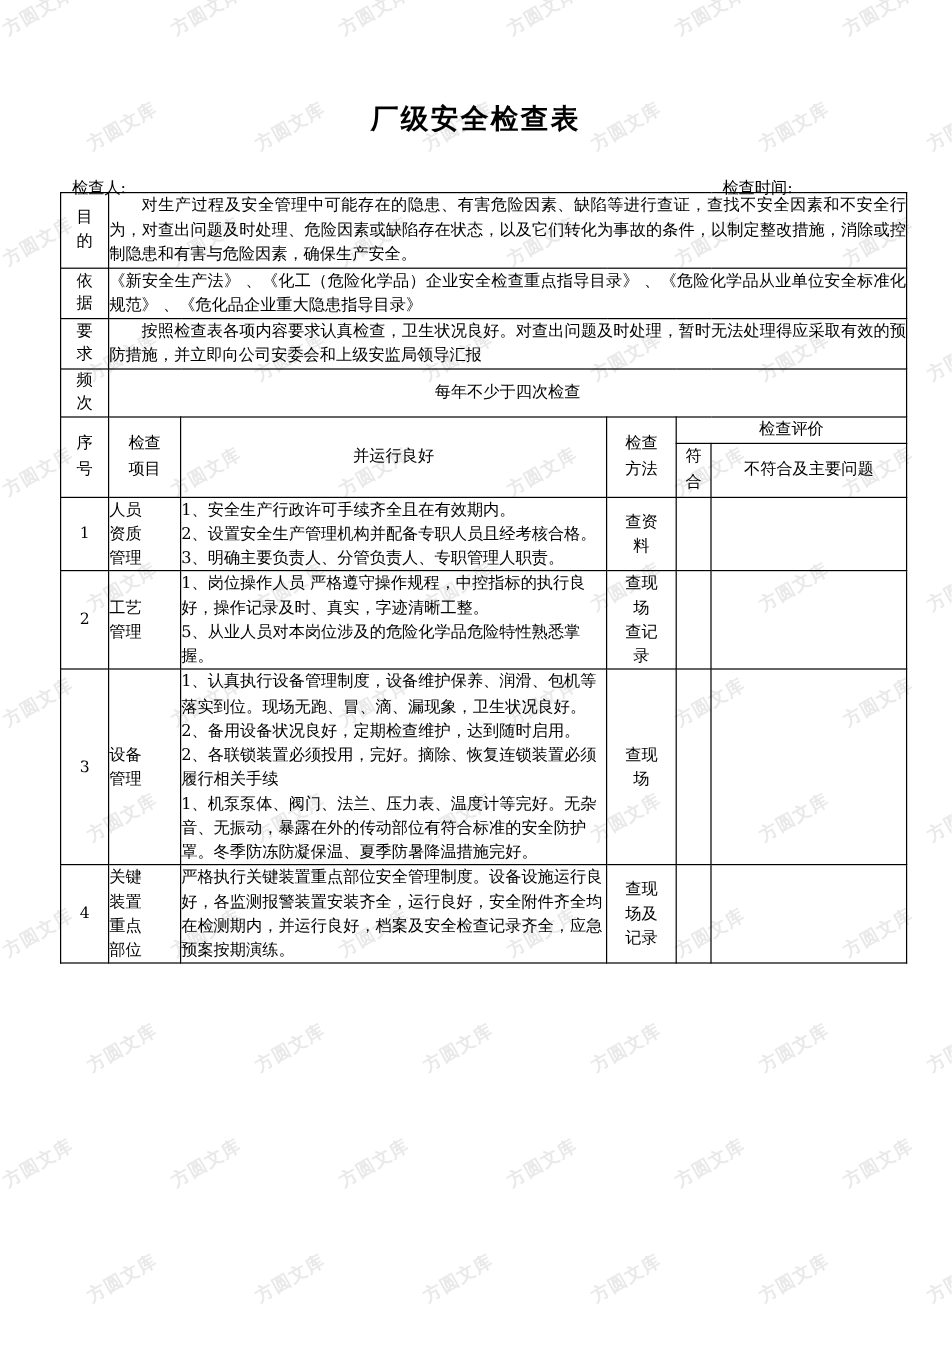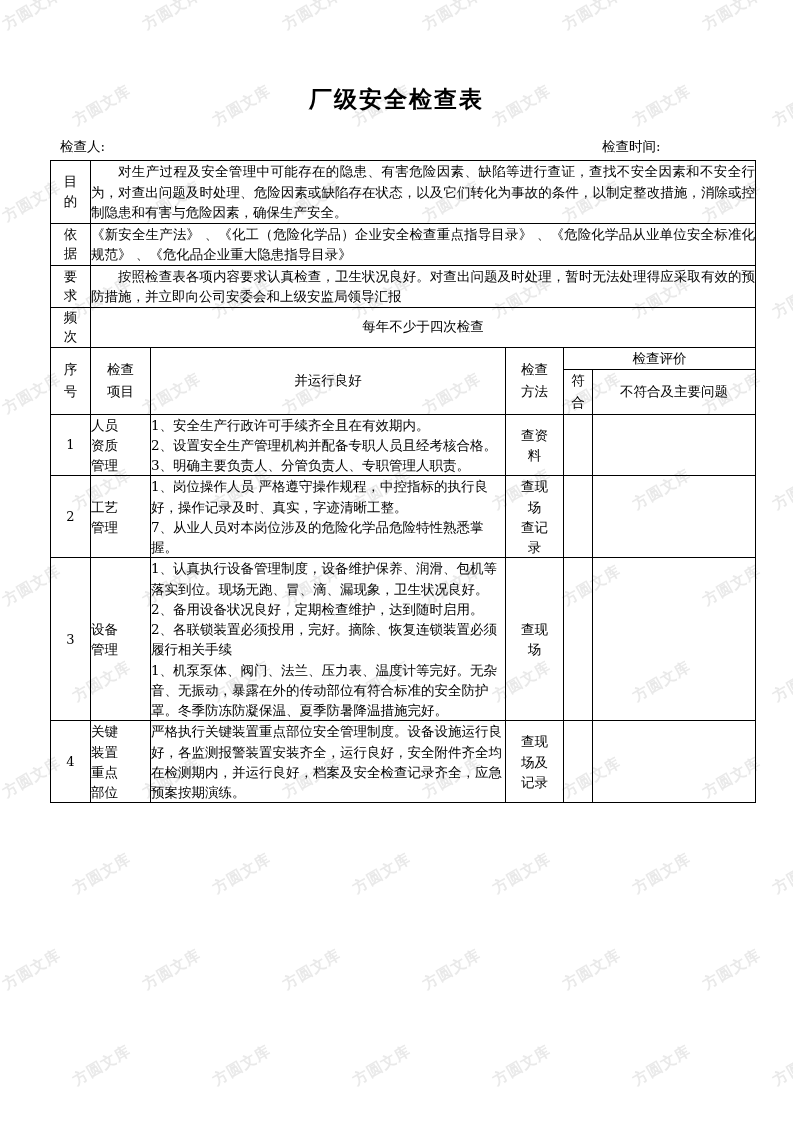--- a/index.html
+++ b/index.html
@@ -54,21 +54,21 @@
     width: 793px;
     text-align: center;
     font-size: 23px;
     font-weight: bold;
     letter-spacing: 2px;
     font-family: "DejaVu Serif", "Liberation Serif", serif;
   }
 
   #meta-row {
     position: absolute;
-    top: 138px;
+    top: 148px;
     left: 50px;
     width: 705px;
     height: 22px;
     font-size: 13.5px;
   }
   #inspector-label {
     position: absolute;
     left: 10px;
     top: 0;
   }
@@ -336,21 +336,21 @@
       </tr>
 
       <tr>
         <td class="idx-cell">2</td>
         <td class="item-cell">
           <span>工艺</span>
           <span>管理</span>
         </td>
         <td class="std-cell">
           <p>1、岗位操作人员 严格遵守操作规程，中控指标的执行良好，操作记录及时、真实，字迹清晰工整。</p>
-          <p>7、从业人员对本岗位涉及的危险化学品危险特性熟悉掌握。</p>
+          <p>5、从业人员对本岗位涉及的危险化学品危险特性熟悉掌握。</p>
         </td>
         <td class="method-cell">
           <span>查现</span>
           <span>场</span>
           <span>查记</span>
           <span>录</span>
         </td>
         <td class="eval-cell"></td>
         <td class="eval-cell"></td>
       </tr>

